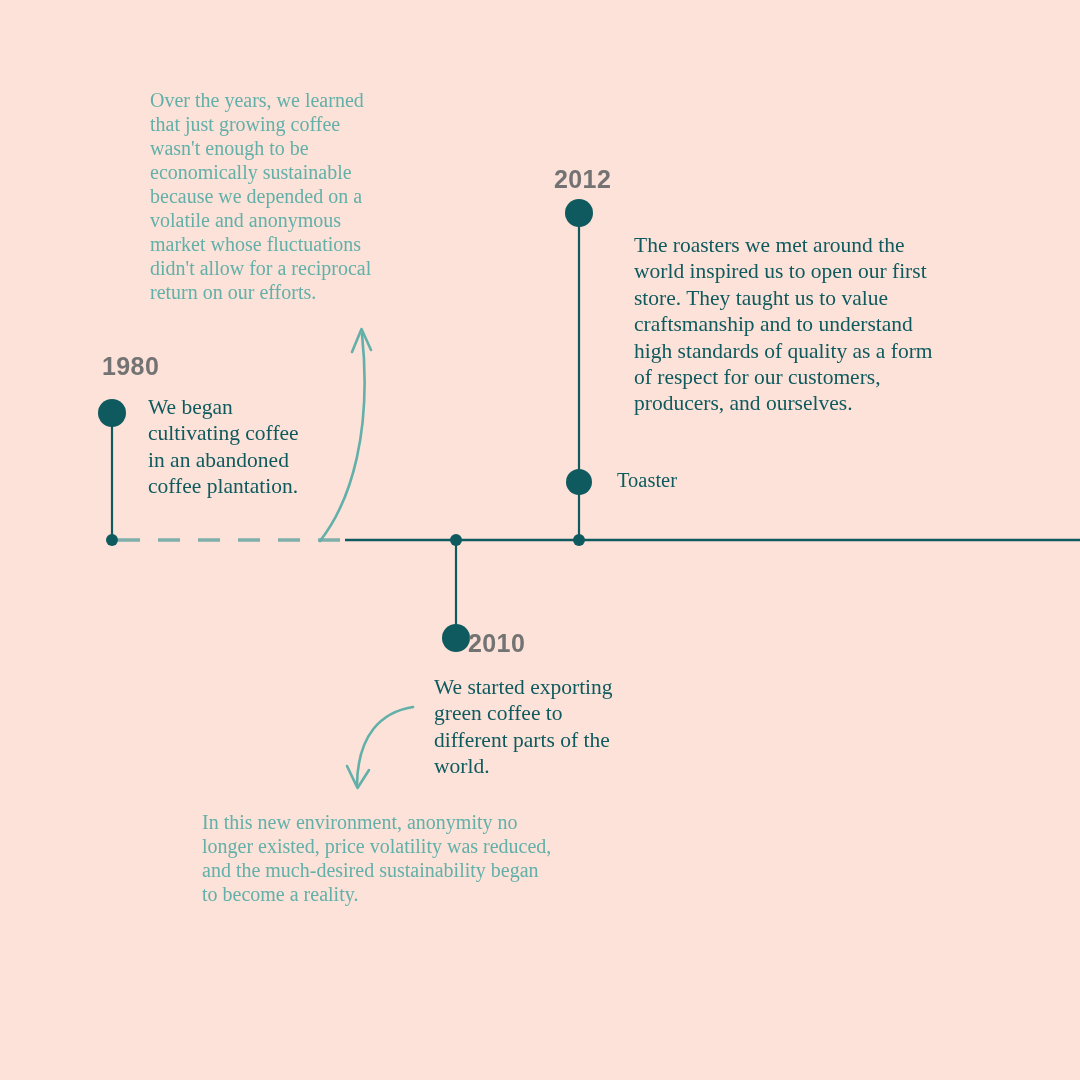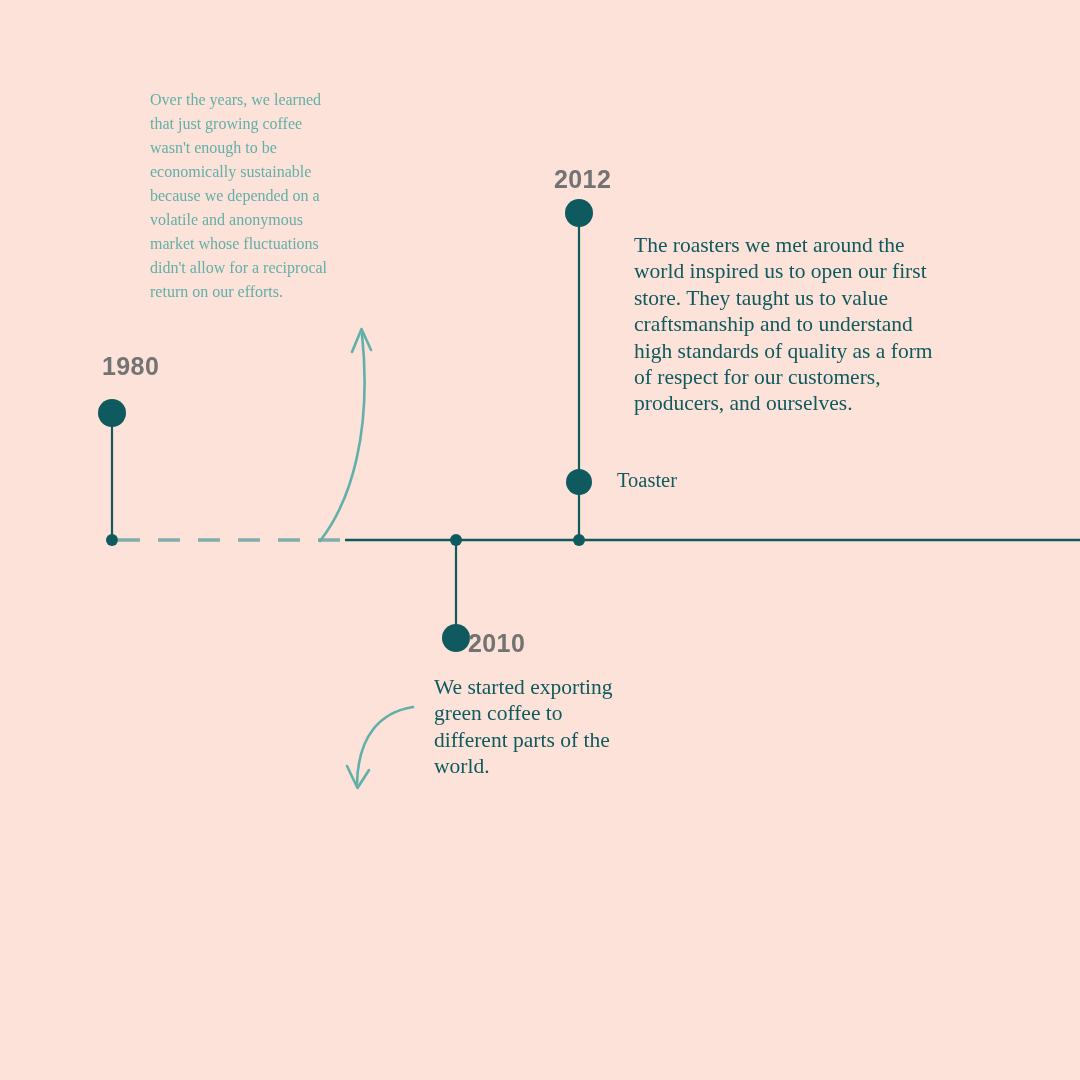--- a/index.html
+++ b/index.html
@@ -31,21 +31,21 @@
   }
   .narrative {
     font-family: "Liberation Serif", "DejaVu Serif", serif;
     font-size: 21.5px;
     line-height: 26.4px;
     color: #0E5A5E;
     white-space: pre-line;
   }
   .commentary {
     font-family: "Liberation Serif", "DejaVu Serif", serif;
-    font-size: 16px;
+    font-size: 20px;
     line-height: 24px;
     color: #62B0A9;
     white-space: pre-line;
   }
   .year {
     position: absolute;
     font-family: "Liberation Sans", "DejaVu Sans", sans-serif;
     font-weight: bold;
     font-size: 25px;
     letter-spacing: 0.4px;
@@ -110,20 +110,24 @@
 wasn't enough to be
 economically sustainable
 because we depended on a
 volatile and anonymous
 market whose fluctuations
 didn't allow for a reciprocal
 return on our efforts.</div>
 
   <div class="year" id="year-1980">1980</div>
 
+  <div class="block narrative" id="narrative-1980">We began
+cultivating coffee
+in an abandoned
+coffee plantation.</div>
 
   <div class="year" id="year-2012">2012</div>
 
 
   <div class="block narrative" id="narrative-2012-b">The roasters we met around the
 world inspired us to open our first
 store. They taught us to value
 craftsmanship and to understand
 high standards of quality as a form
 of respect for our customers,
@@ -131,14 +135,18 @@
 
   <div class="node-label" id="label-toaster">Toaster</div>
 
   <div class="year" id="year-2010">2010</div>
 
   <div class="block narrative" id="narrative-2010">We started exporting
 green coffee to
 different parts of the
 world.</div>
 
+  <div class="block commentary" id="commentary-2010">In this new environment, anonymity no
+longer existed, price volatility was reduced,
+and the much-desired sustainability began
+to become a reality.</div>
 
 </div>
 
 </body></html>

